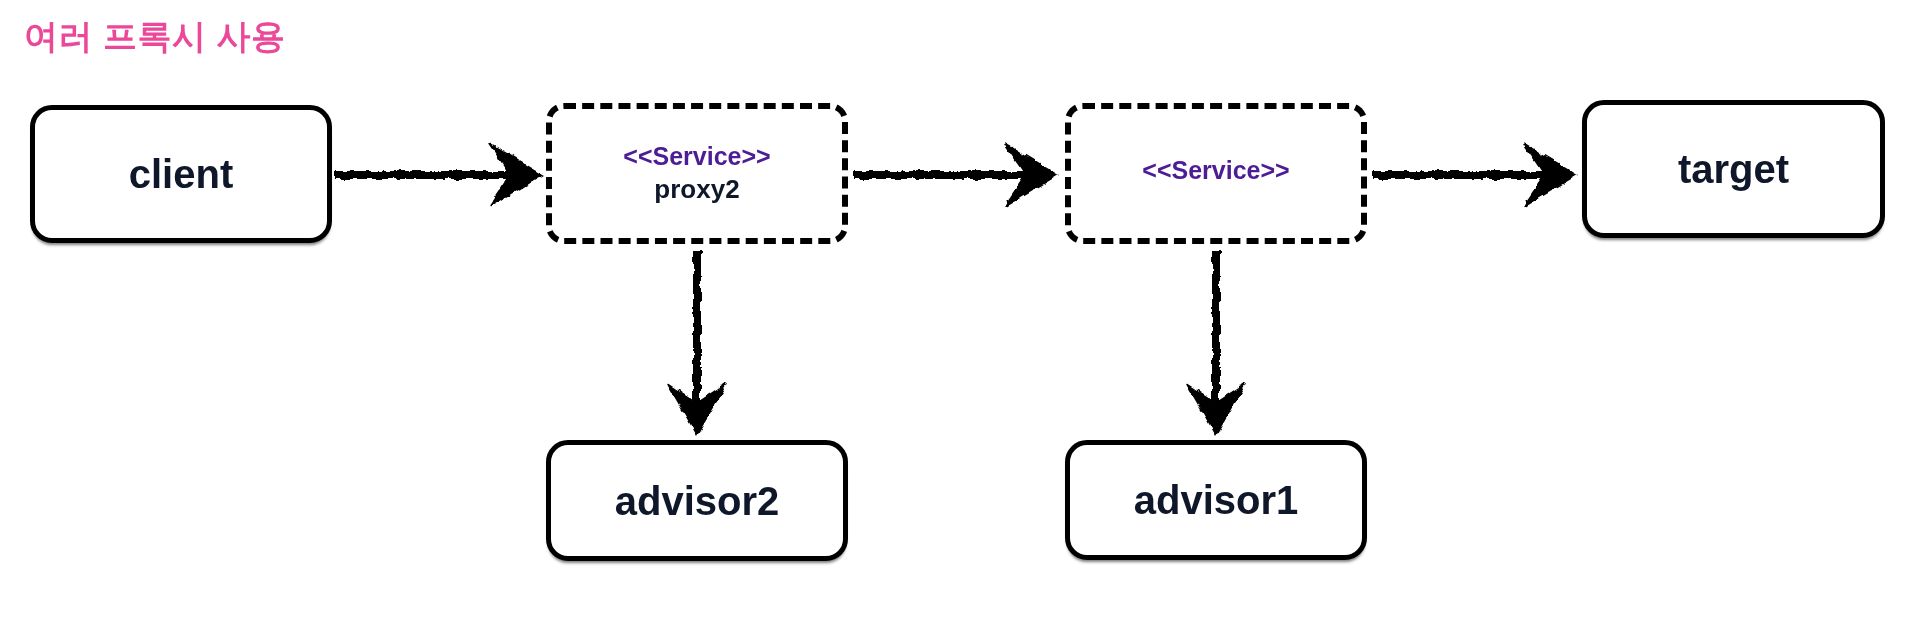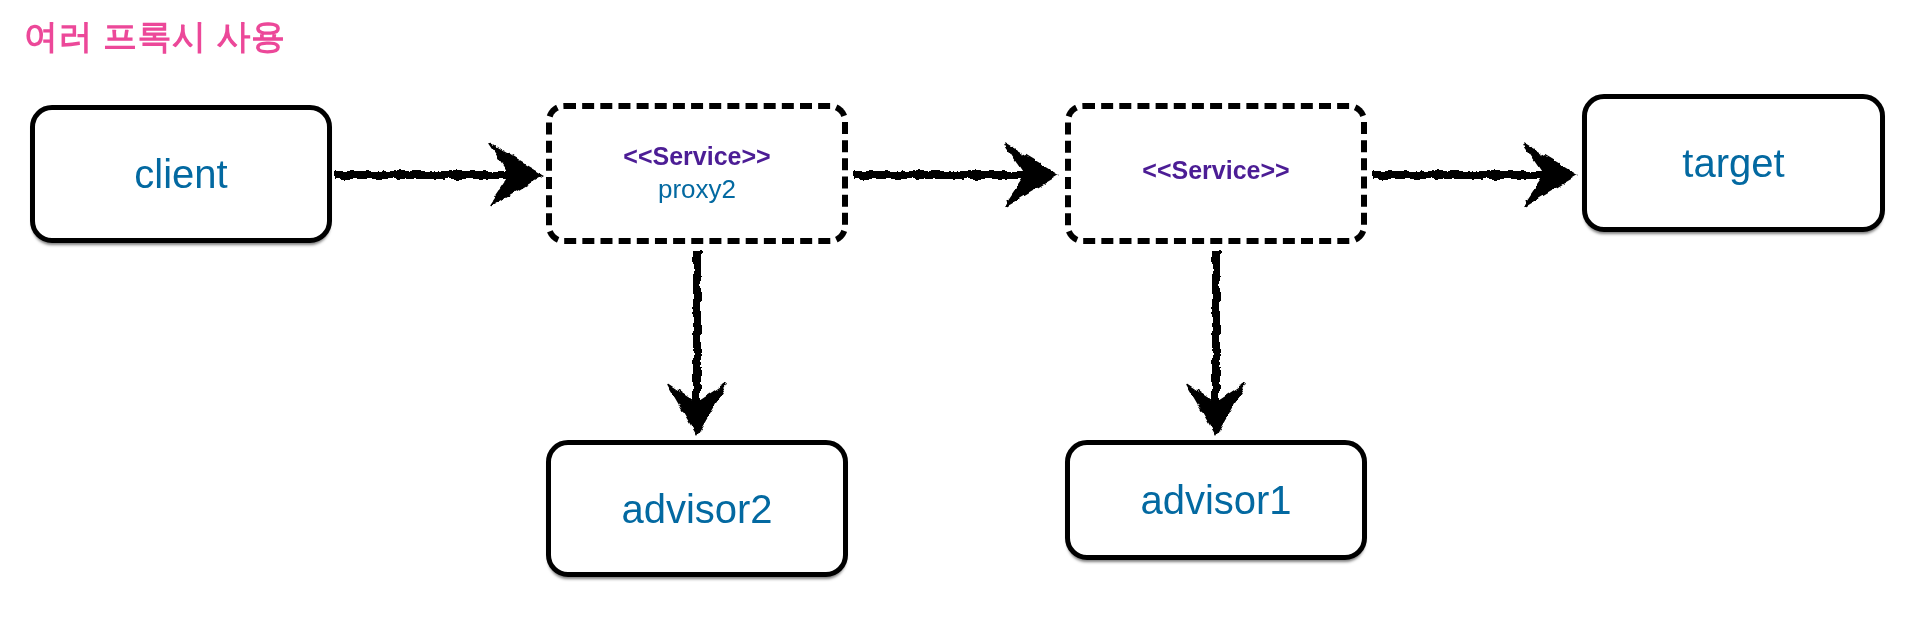--- a/index.html
+++ b/index.html
@@ -37,42 +37,42 @@
     justify-content: center;
     box-shadow: 0 4px 3px -2px rgba(0,0,0,0.5);
   }
   .node.dashed {
     border: 6px dashed #000000;
     border-radius: 18px;
     box-shadow: none;
   }
   .node-label {
     font-size: 40px;
-    font-weight: 400;
-    color: #0369a1;
+    font-weight: 700;
+    color: #0f172a;
     line-height: 1.1;
     white-space: nowrap;
   }
   .node.dashed .node-label {
     font-size: 26px;
   }
   .stereotype-label {
     font-size: 25px;
     font-weight: 700;
     color: #4c1d95;
     line-height: 1.1;
     margin-bottom: 5px;
     white-space: nowrap;
   }
   
   #node-client   { left: 30px;   top: 105px; width: 302px; height: 138px; }
   #node-proxy2   { left: 546px;  top: 103px; width: 302px; height: 141px; }
   #node-proxy1   { left: 1065px; top: 103px; width: 302px; height: 141px; }
-  #node-target   { left: 1582px; top: 94px; width: 303px; height: 138px; }
-  #node-advisor2 { left: 546px;  top: 440px; width: 302px; height: 137px; }
+  #node-target   { left: 1582px; top: 100px; width: 303px; height: 138px; }
+  #node-advisor2 { left: 546px;  top: 440px; width: 302px; height: 121px; }
   #node-advisor1 { left: 1065px; top: 440px; width: 302px; height: 120px; }
 
   .arrow-svg {
     position: absolute;
     overflow: visible;
   }
   #arrow-client-proxy2 { left: 330px;  top: 135px; }
   #arrow-proxy2-proxy1 { left: 849px;  top: 135px; }
   #arrow-proxy1-target { left: 1368px; top: 135px; }
   #arrow-proxy2-advisor2 { left: 657px;  top: 246px; }

